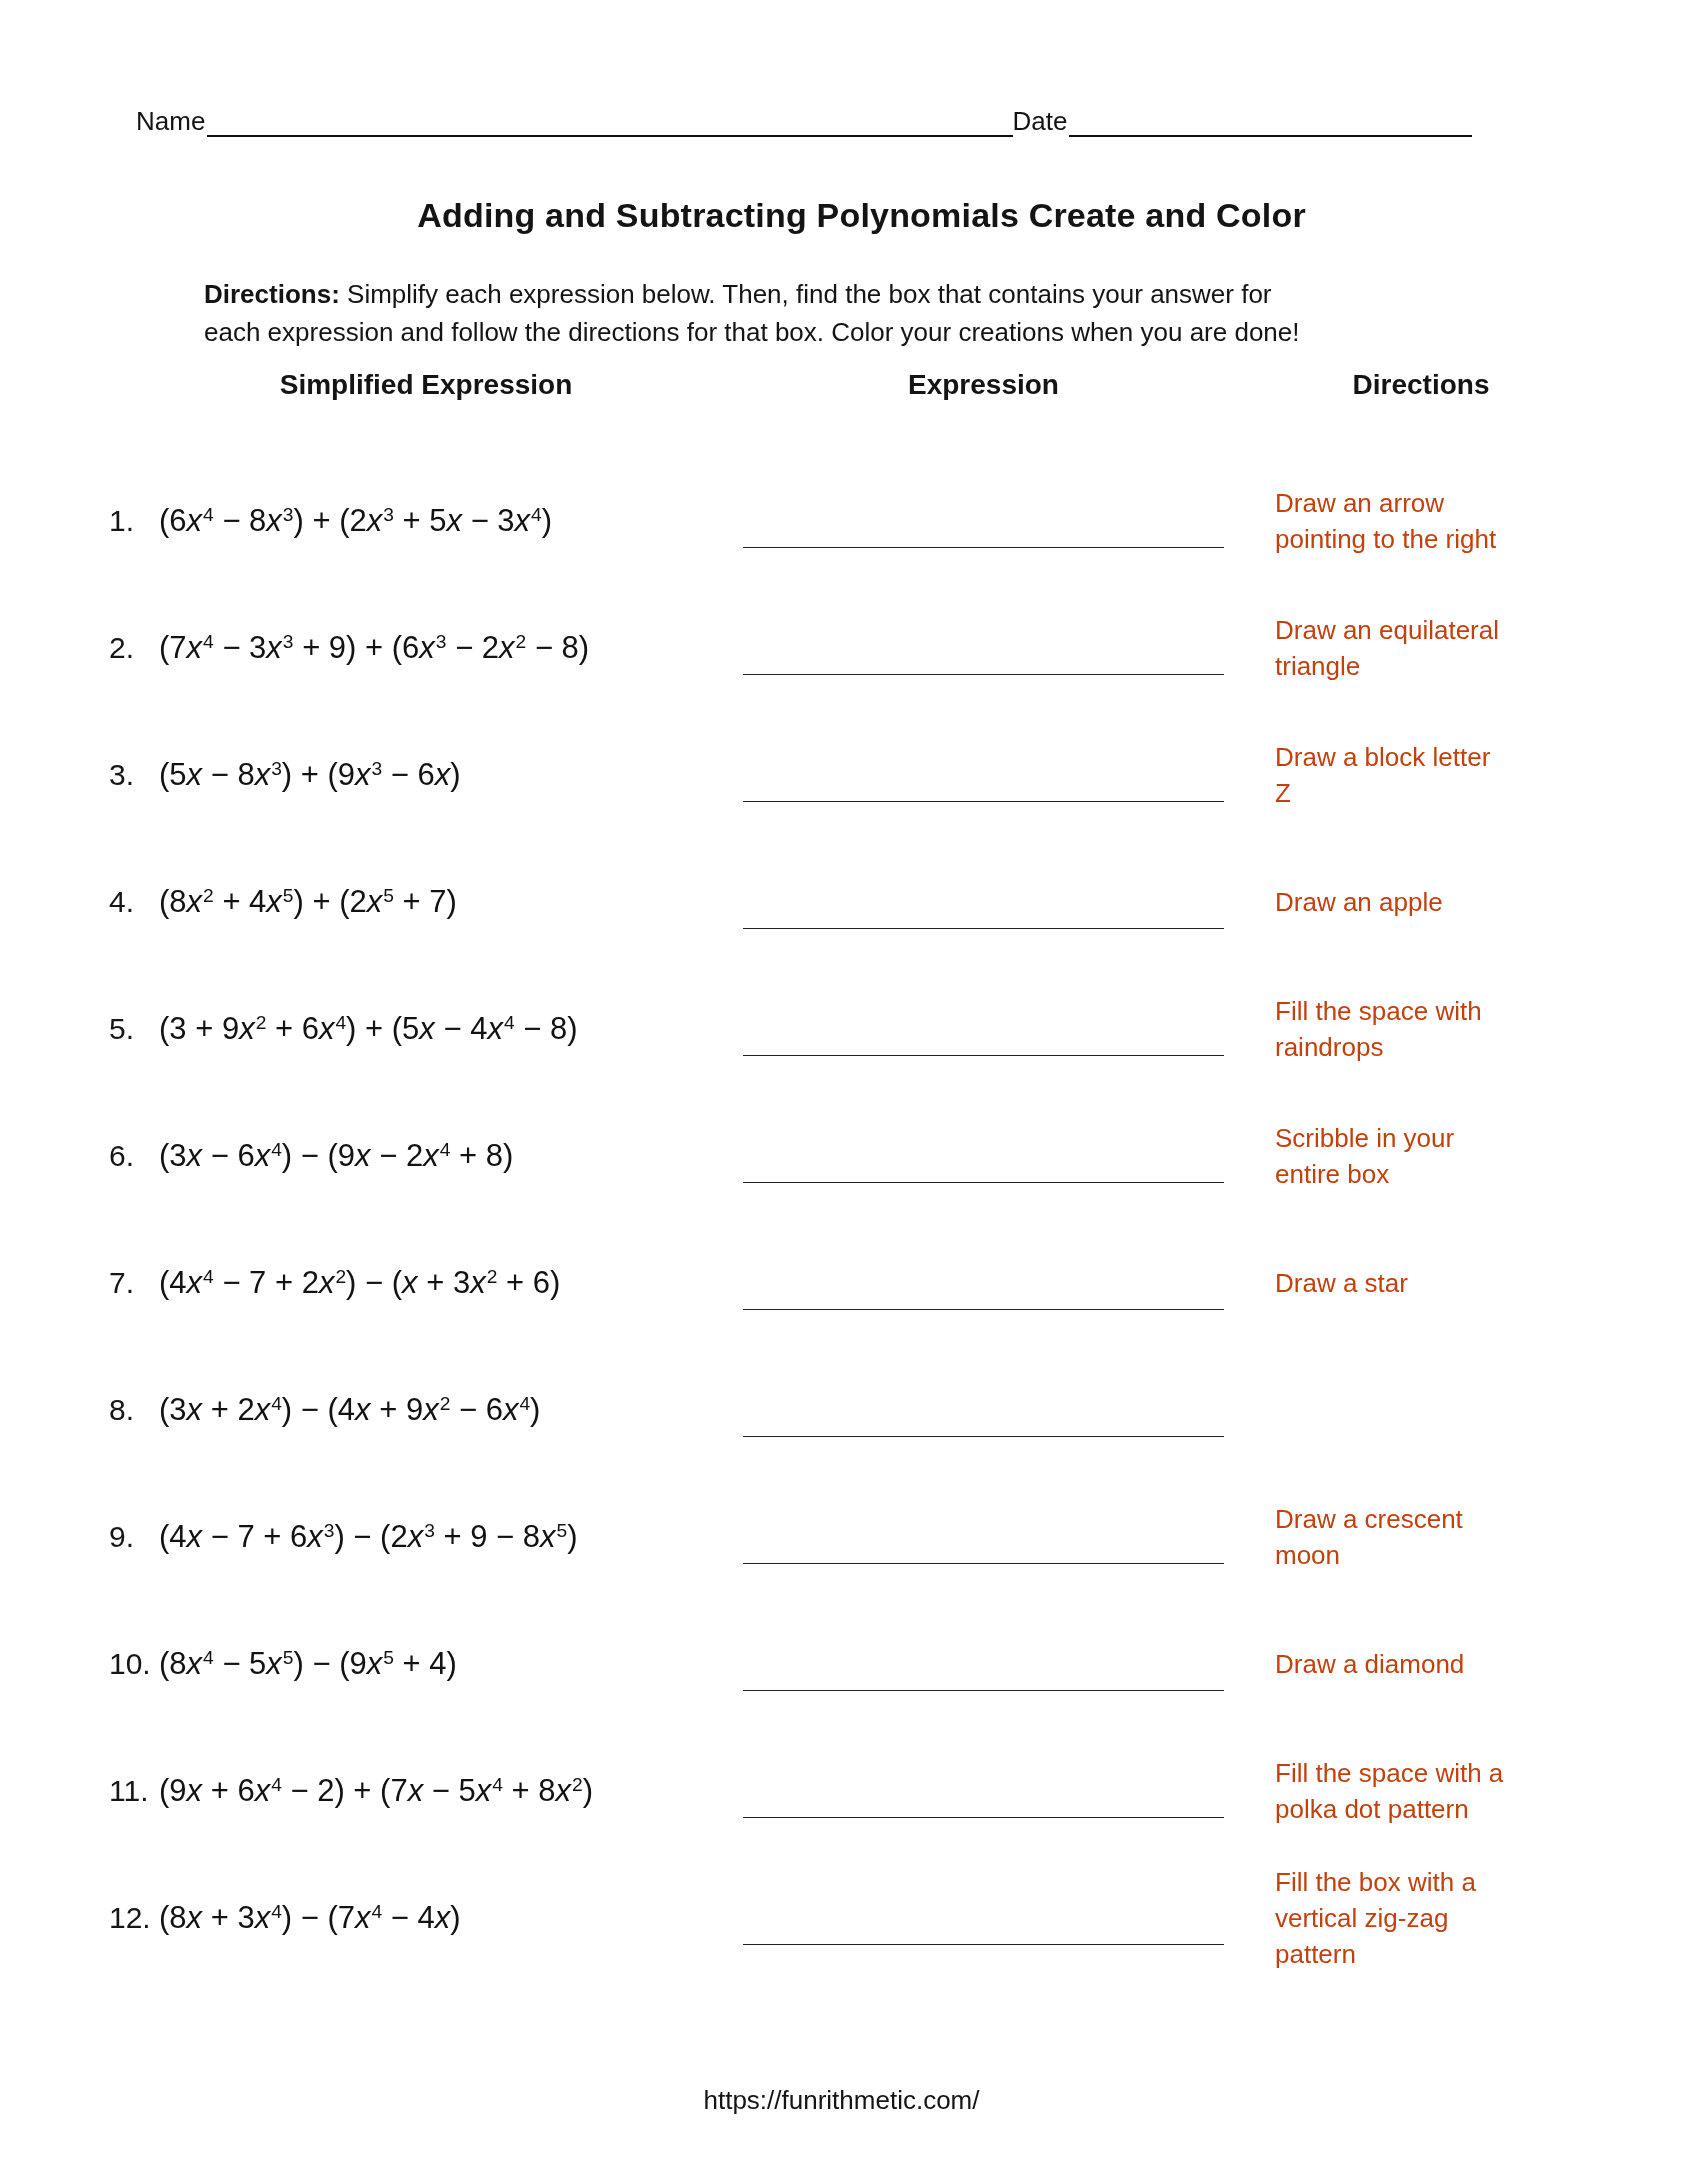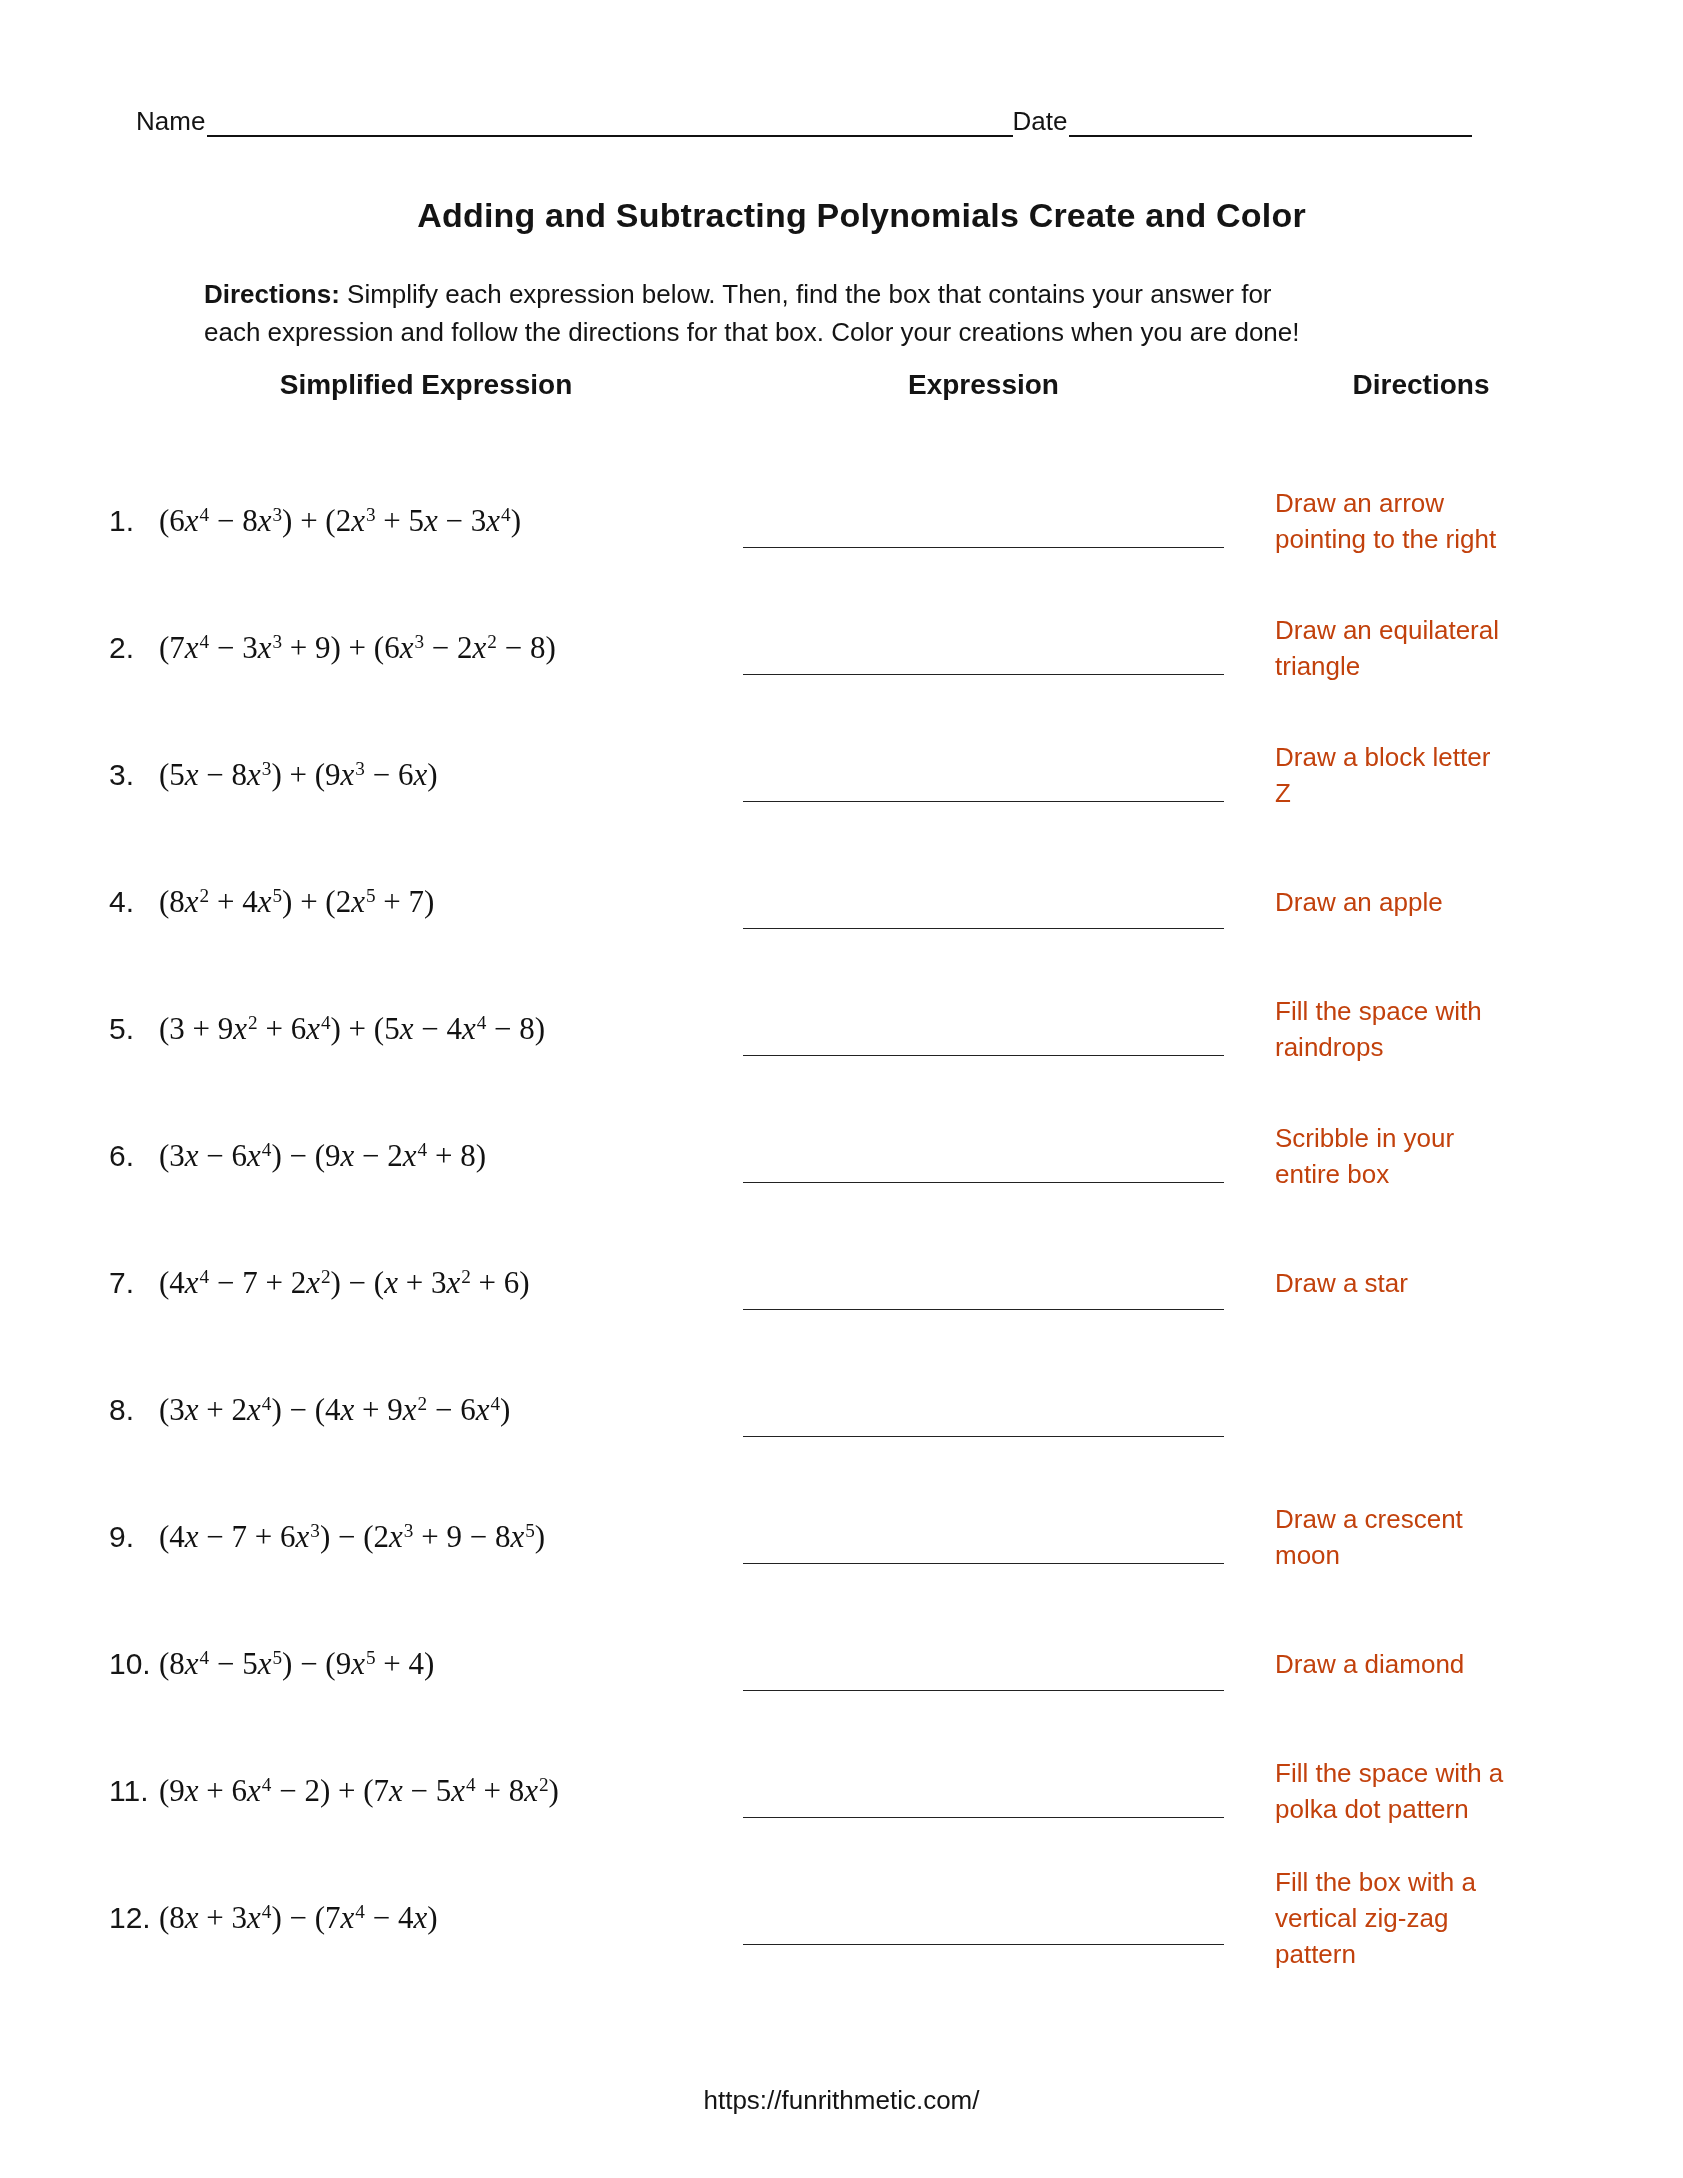--- a/index.html
+++ b/index.html
@@ -89,21 +89,21 @@
     align-items: center;
   }
   .pnum {
     display: inline-block;
     width: 50px;
     flex: 0 0 50px;
     font-size: 30px;
     color: #161616;
   }
   .pexpr {
-    font-family: Liberation Serif, serif;
+    font-family: Liberation Sans, sans-serif;
     font-size: 31px;
     color: #121212;
     white-space: nowrap;
   }
   .pexpr i { font-style: italic; }
   .pexpr sup {
     font-size: 0.62em;
     vertical-align: 0.52em;
     margin-left: 1px;
   }

